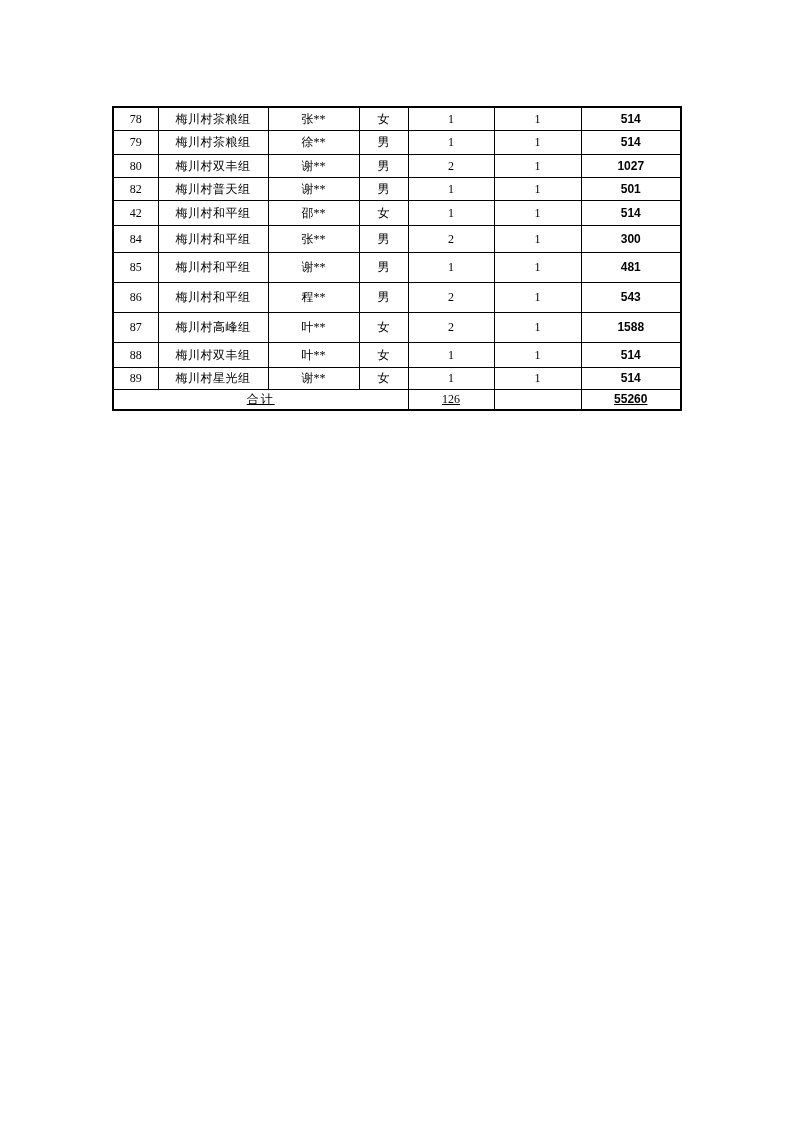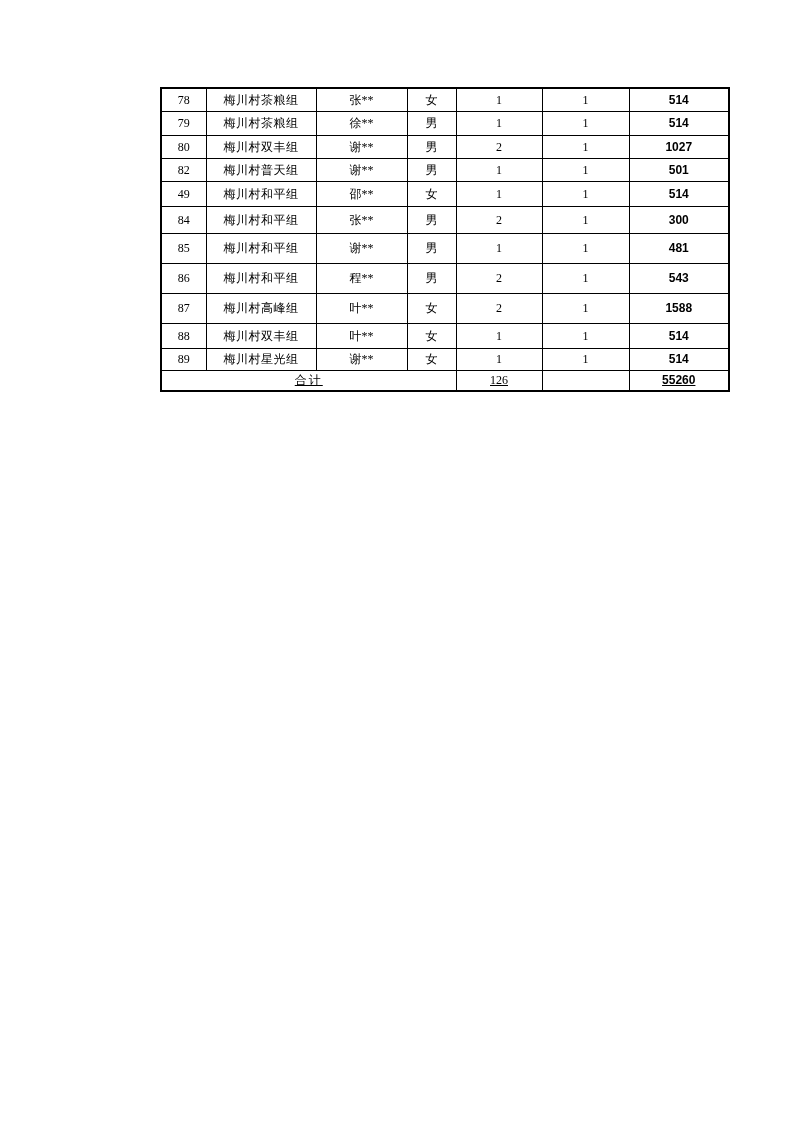--- a/index.html
+++ b/index.html
@@ -12,26 +12,25 @@
     width: 793px;
     height: 1122px;
     background: #ffffff;
     overflow: hidden;
     font-family: "Liberation Serif", serif;
     color: #000000;
   }
   table.doc-table {
     position: absolute;
     left: 112px;
-    top: 87px;
+    top: 106px;
     border-collapse: collapse;
     table-layout: fixed;
     width: 568px;
     border: 2px solid #000;
-    margin-left: 48px;
   }
   table.doc-table td {
     border: 1px solid #000;
     text-align: center;
     vertical-align: middle;
     padding: 0;
     font-size: 12px;
     line-height: 1;
     overflow: hidden;
     white-space: nowrap;
@@ -112,21 +111,21 @@
         <tr>
           <td class="c-index">82</td>
           <td class="c-group">梅川村普天组</td>
           <td class="c-name">谢**</td>
           <td class="c-gender">男</td>
           <td class="c-num">1</td>
           <td class="c-num">1</td>
           <td class="c-amount">501</td>
         </tr>
         <tr>
-          <td class="c-index">49</td>
+          <td class="c-index">42</td>
           <td class="c-group">梅川村和平组</td>
           <td class="c-name">邵**</td>
           <td class="c-gender">女</td>
           <td class="c-num">1</td>
           <td class="c-num">1</td>
           <td class="c-amount">514</td>
         </tr>
         <tr>
           <td class="c-index">84</td>
           <td class="c-group">梅川村和平组</td>

